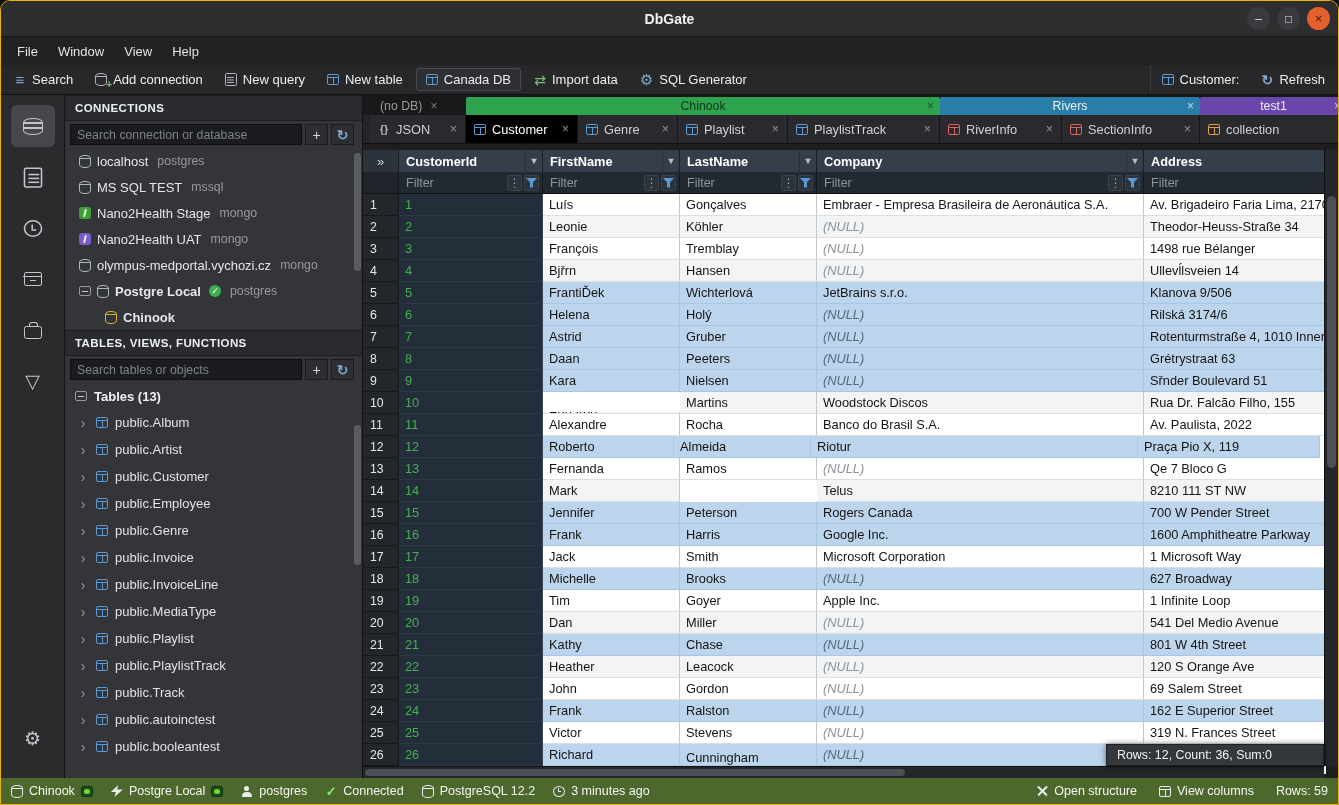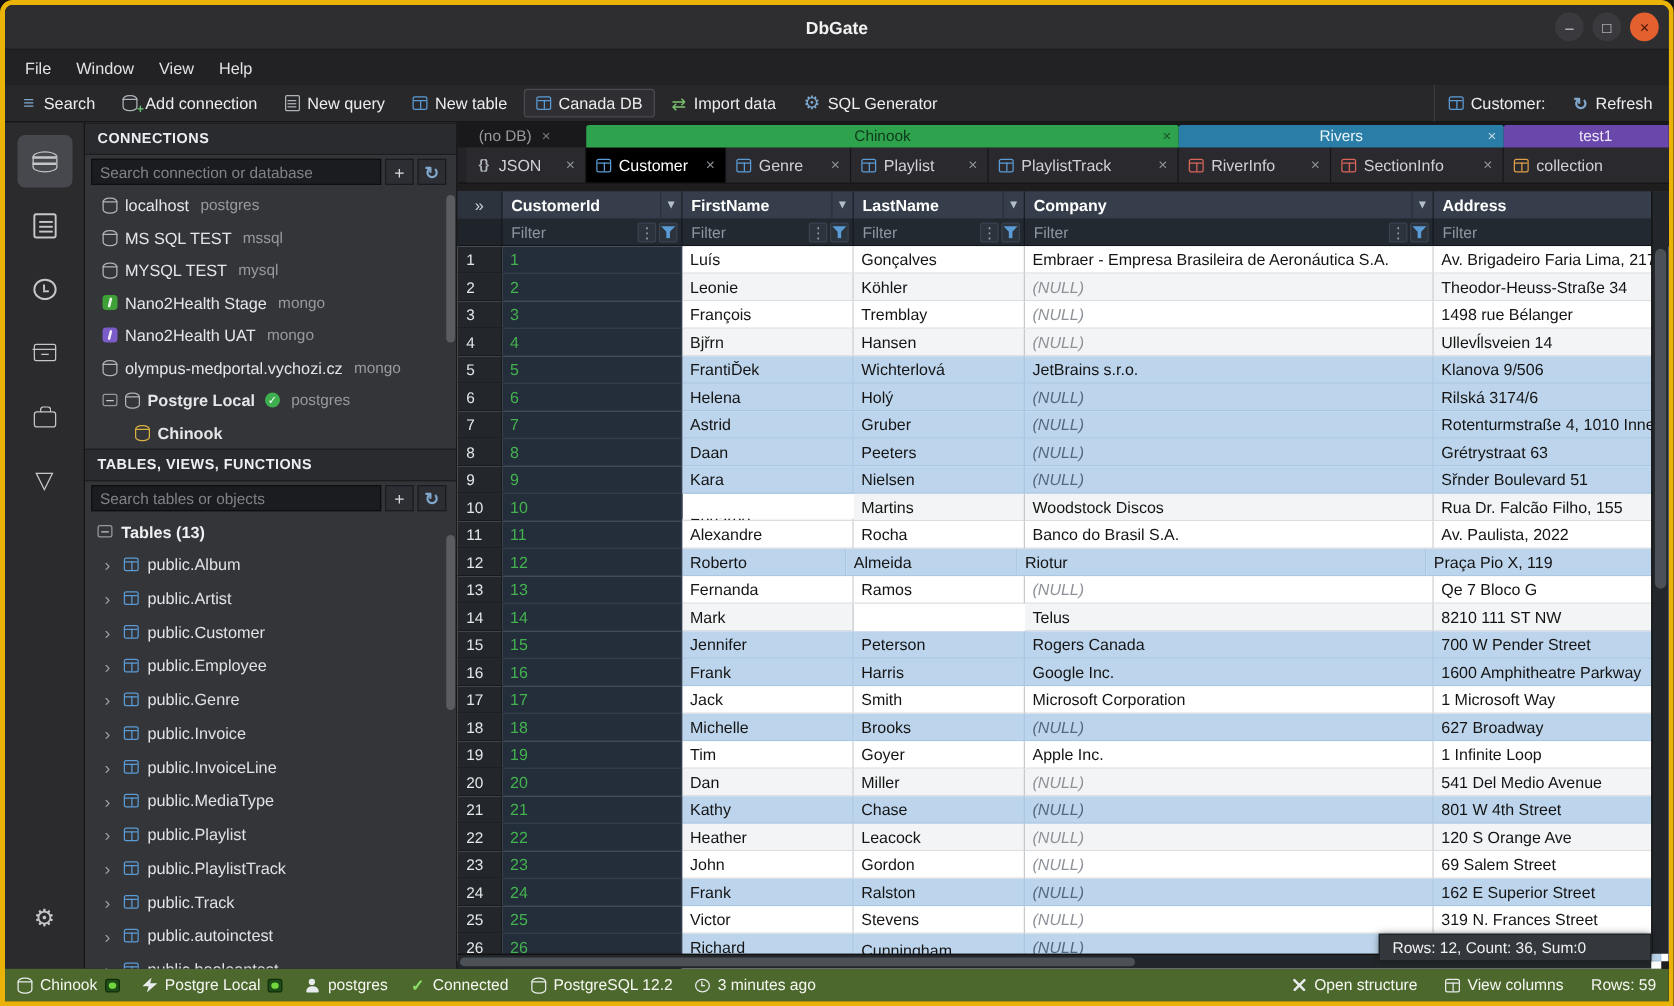--- a/index.html
+++ b/index.html
@@ -1,17 +1,17 @@
 <!DOCTYPE html>
 <html><head>
 <meta charset="utf-8">
 <style>
 *{margin:0;padding:0;box-sizing:border-box;font-family:"Liberation Sans",sans-serif}
 html,body{width:1339px;height:805px;overflow:hidden;background:#111}
-.window{width:1339px;height:805px;display:flex;flex-direction:column;background:#1e1e1e;border:4px solid #eab308;border-radius:10px 10px 0 0;overflow:hidden}
+.window{width:1339px;height:805px;display:flex;flex-direction:column;background:#1e1e1e;border:1px solid #eab308;border-radius:10px 10px 0 0;overflow:hidden}
 
 .titlebar{height:36px;background:#2e2e31;border-bottom:1px solid #1b1b1d;display:flex;align-items:center;justify-content:center;position:relative;flex:none}
 .win-title{font-weight:bold;font-size:14px;color:#f2f2f2}
 .winbtns{position:absolute;right:8px;top:0;height:100%;display:flex;align-items:center;gap:7px}
 .wbtn{width:23px;height:23px;border-radius:50%;background:#3a3a3e;color:#d9d9d9;font-size:12px;display:flex;align-items:center;justify-content:center}
 .wbtn.close{background:#e4602f;color:#431704;font-size:13px}
 
 .menubar{height:28px;background:#222225;display:flex;align-items:center;padding:0 6px;flex:none}
 .menu-item{padding:4px 10px;color:#e2e2e4;font-size:13px}
 
@@ -246,25 +246,20 @@
             <span class="icon sh-cyl c-gray"></span>
             <span class="conn-name">localhost</span>
             <span class="conn-type">postgres</span>
           </div>
           <div class="conn-item">
             <span class="icon sh-cyl c-gray"></span>
             <span class="conn-name">MS SQL TEST</span>
             <span class="conn-type">mssql</span>
           </div>
           <div class="conn-item">
-            <span class="icon sh-cyl c-gray"></span>
-            <span class="conn-name">MYSQL TEST</span>
-            <span class="conn-type">mysql</span>
-          </div>
-          <div class="conn-item">
             <span class="icon sh-sq bg-green"></span>
             <span class="conn-name">Nano2Health Stage</span>
             <span class="conn-type">mongo</span>
           </div>
           <div class="conn-item">
             <span class="icon sh-sq bg-purple"></span>
             <span class="conn-name">Nano2Health UAT</span>
             <span class="conn-type">mongo</span>
           </div>
           <div class="conn-item">

